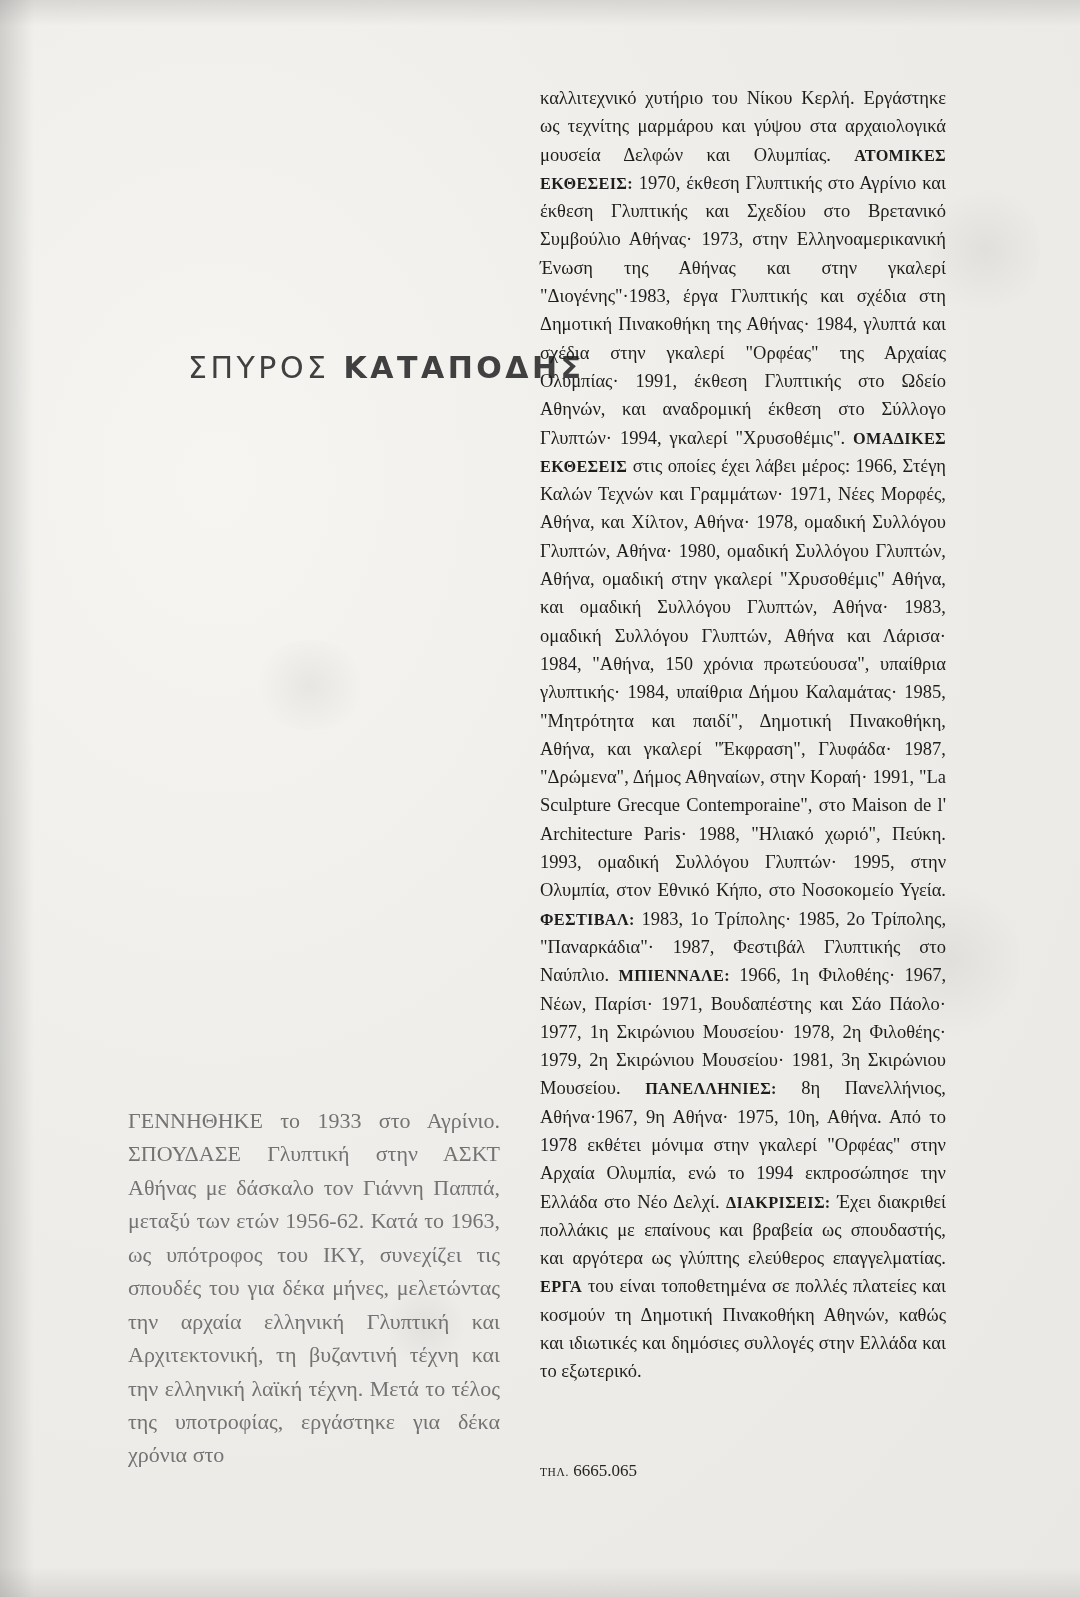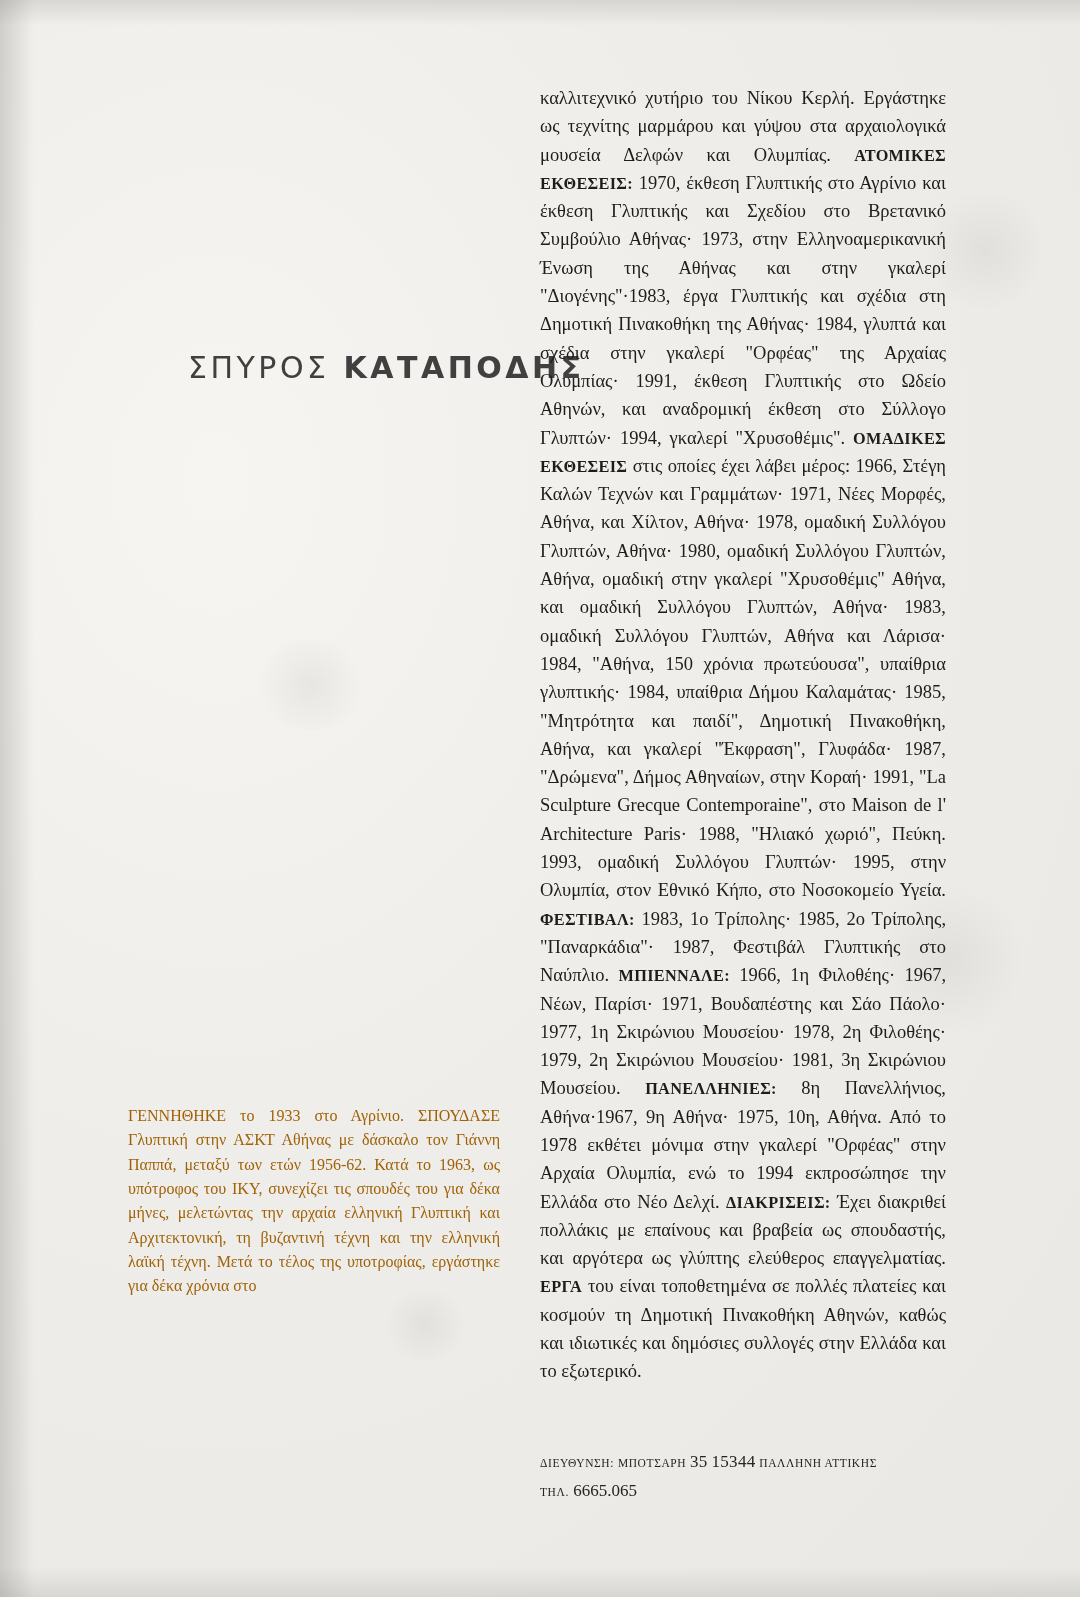--- a/index.html
+++ b/index.html
@@ -69,24 +69,24 @@
     font-weight: 700;
     margin-left: 14px;
   }
 
   
   #bio-column {
     position: absolute;
     left: 128px;
     top: 1104px;
     width: 372px;
-    font-size: 16px;
+    font-size: 22px;
     line-height: 1.52;
     text-align: justify;
-    color: #a16207;
+    color: #737373;
   }
 
   
   #main-column {
     position: absolute;
     left: 540px;
     top: 84px;
     width: 406px;
     font-size: 18.5px;
     line-height: 1.53;
@@ -164,24 +164,17 @@
     <span class="sc">ΠΑΝΕΛΛΗΝΙΕΣ:</span>
     <span>8η Πανελλήνιος, Αθήνα·1967, 9η Αθήνα· 1975, 10η, Αθήνα. Από το 1978 εκθέτει μόνιμα στην γκαλερί "Ορφέας" στην Αρχαία Ολυμπία, ενώ το 1994 εκπροσώπησε την Ελλάδα στο Νέο Δελχί.</span>
     <span class="sc">ΔΙΑΚΡΙΣΕΙΣ:</span>
     <span>Έχει διακριθεί πολλάκις με επαίνους και βραβεία ως σπουδαστής, και αργότερα ως γλύπτης ελεύθερος επαγγελματίας.</span>
     <span class="sc">ΕΡΓΑ</span>
     <span>του είναι τοποθετημένα σε πολλές πλατείες και κοσμούν τη Δημοτική Πινακοθήκη Αθηνών, καθώς και ιδιωτικές και δημόσιες συλλογές στην Ελλάδα και το εξωτερικό.</span>
   </p>
 </div>
 
 <div id="footer">
-  <div id="address-line">
-    <span class="small">ΔΙΕΥΘΥΝΣΗ:</span>
-    <span class="small">ΜΠΟΤΣΑΡΗ</span>
-    <span class="big">35</span>
-    <span class="big">15344</span>
-    <span class="small">ΠΑΛΛΗΝΗ ΑΤΤΙΚΗΣ</span>
-  </div>
   <div id="phone-line">
     <span class="small">ΤΗΛ.</span>
     <span>6665.065</span>
   </div>
 </div>
 
 </body></html>

